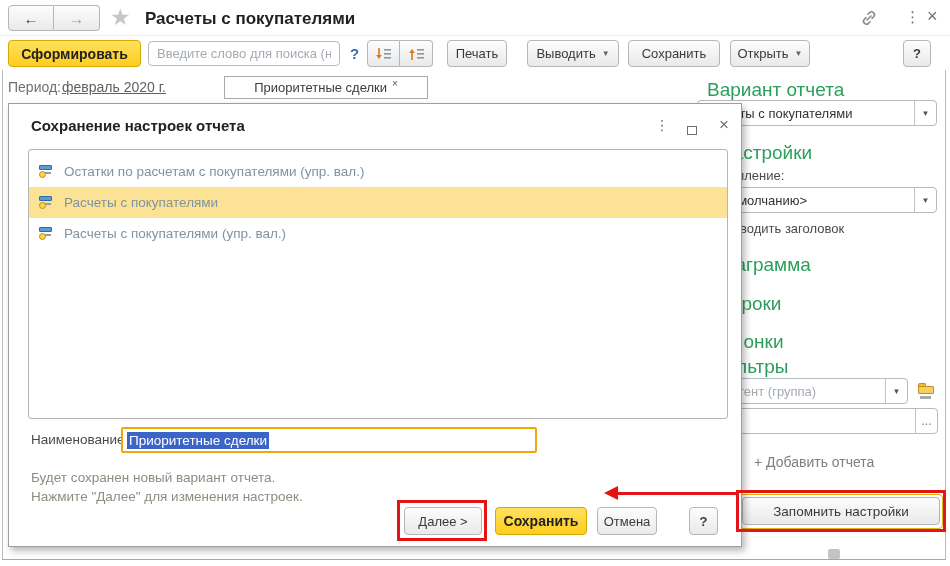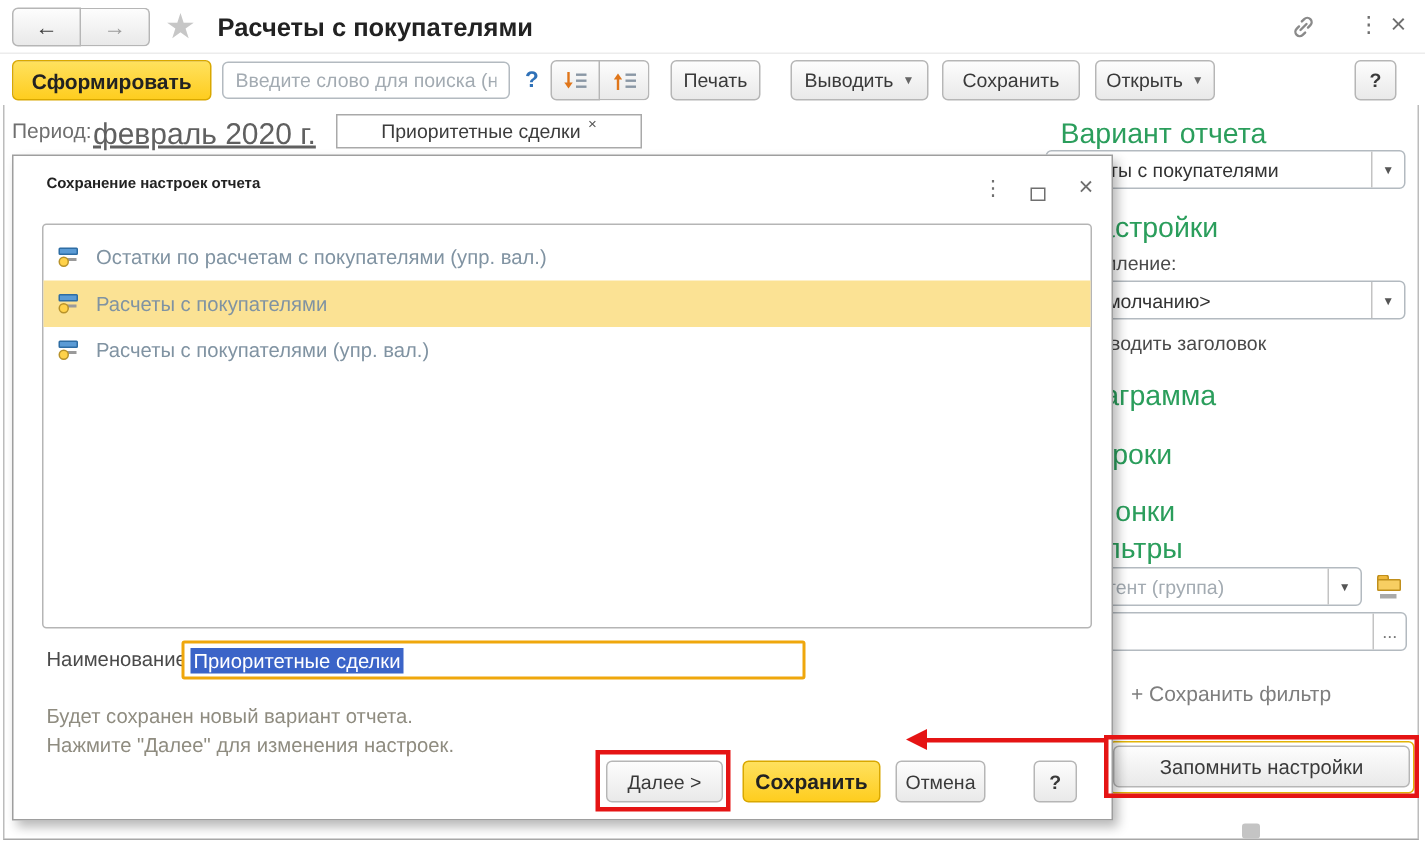--- a/index.html
+++ b/index.html
@@ -43,21 +43,21 @@
   }
   input.textbox::placeholder { color:#a3abb2; }
 
   .help-q { color:#2f71b8; font-weight:bold; font-size:15px; }
 
   
   #frame { left:2px; top:70px; width:944px; height:490px;
     border-left:1px solid #bcbcbc; border-right:1px solid #bcbcbc; border-bottom:1px solid #a7a7a7; }
 
   .period-label { font-size:14px; color:#6f6f6f; }
-  .period-value { font-size:20px; color:#606060; text-decoration:underline; }
+  .period-value { font-size:14px; color:#606060; text-decoration:underline; }
   .tag { display:flex; align-items:center; justify-content:center; border:1px solid #a9a9a9;
     background:#fff; font-size:13px; color:#3c3c3c; height:23px; }
   .tag .x { font-size:10px; color:#555; margin-left:5px; align-self:flex-start; margin-top:1px; }
 
   
   .green-h { font-size:19px; color:#2b9e5c; white-space:nowrap; }
   .side-label { font-size:13px; color:#4a4a4a; white-space:nowrap; }
   .combo { display:flex; align-items:stretch; background:#fff; border:1px solid #b3bac0; border-radius:4px; height:26px; }
   .combo .val { flex:1; display:flex; align-items:center; padding:0 6px; font-size:13px; color:#333; white-space:nowrap; overflow:hidden; }
   .combo .val.ph { color:#a3abb2; }
@@ -66,21 +66,21 @@
 
   
   .folder-ic { position:relative; width:18px; height:15px; }
   .folder-ic .f-tab { position:absolute; left:0; top:0; width:8px; height:4px; background:#f0b93c; border:1px solid #c08f1c; border-bottom:none; border-radius:2px 2px 0 0; }
   .folder-ic .f-body { position:absolute; left:0; top:3px; width:16px; height:8px; background:#f7ce62; border:1px solid #c08f1c; border-radius:1px; }
   .folder-ic .f-line { position:absolute; left:2px; top:13px; width:11px; height:3px; background:#a9a9a9; }
 
   
   #dialog { left:8px; top:103px; width:734px; height:444px; background:#fff;
     border:1px solid #9e9e9e; box-shadow:3px 4px 7px rgba(0,0,0,.28); z-index:10; }
-  .dlg-title { font-size:10px; font-weight:bold; color:#222; }
+  .dlg-title { font-size:15px; font-weight:bold; color:#222; }
   .dlg-maxbox { display:inline-block; width:10px; height:9px; border:1.5px solid #6f6f6f; }
   #dlg-list { position:absolute; left:19px; top:45px; width:700px; height:270px;
     border:1px solid #b5b5b5; border-radius:3px; background:#fff; padding-top:6px; }
   .dlg-item { height:31px; display:flex; align-items:center; padding-left:10px; }
   .dlg-item .lbl { font-size:13.5px; color:#8093a2; white-space:pre; margin-left:8px; }
   .dlg-item.sel { background:#fbe294; }
   
   .rv-ic { position:relative; width:17px; height:15px; flex:0 0 17px; }
   .rv-ic .bar { position:absolute; left:0; top:1px; width:13px; height:5px; background:#5b9bd5; border:1px solid #2e6da4; border-radius:1px; }
   .rv-ic .line { position:absolute; left:3px; top:8px; width:9px; height:2px; background:#9a9a9a; }
@@ -217,21 +217,21 @@
   <div class="abs folder-ic" style="left:918px; top:383px;">
     <span class="f-tab"></span>
     <span class="f-body"></span>
     <span class="f-line"></span>
   </div>
   <div class="abs combo" style="left:690px; top:408px; width:248px;">
     <span class="val"></span>
     <span class="dd" style="font-size:12px; color:#777;">...</span>
   </div>
 
-  <div class="abs link-gray" style="left:754px; top:454px;">+ Сохранить фильтр</div>
+  <div class="abs link-gray" style="left:754px; top:454px;">+ Добавить отчета</div>
 
   <div class="abs focus-ring" style="left:739px; top:494px; width:204px; height:35px;">
     <div class="btn" style="margin:2px; height:28px; font-size:13.5px;">
         <span>Запомнить настройки</span>
       </div>
   </div>
 
   <div class="abs grip" style="left:828px; top:549px; width:12px; height:10px;"></div>
 
   <div class="abs" id="dialog">

